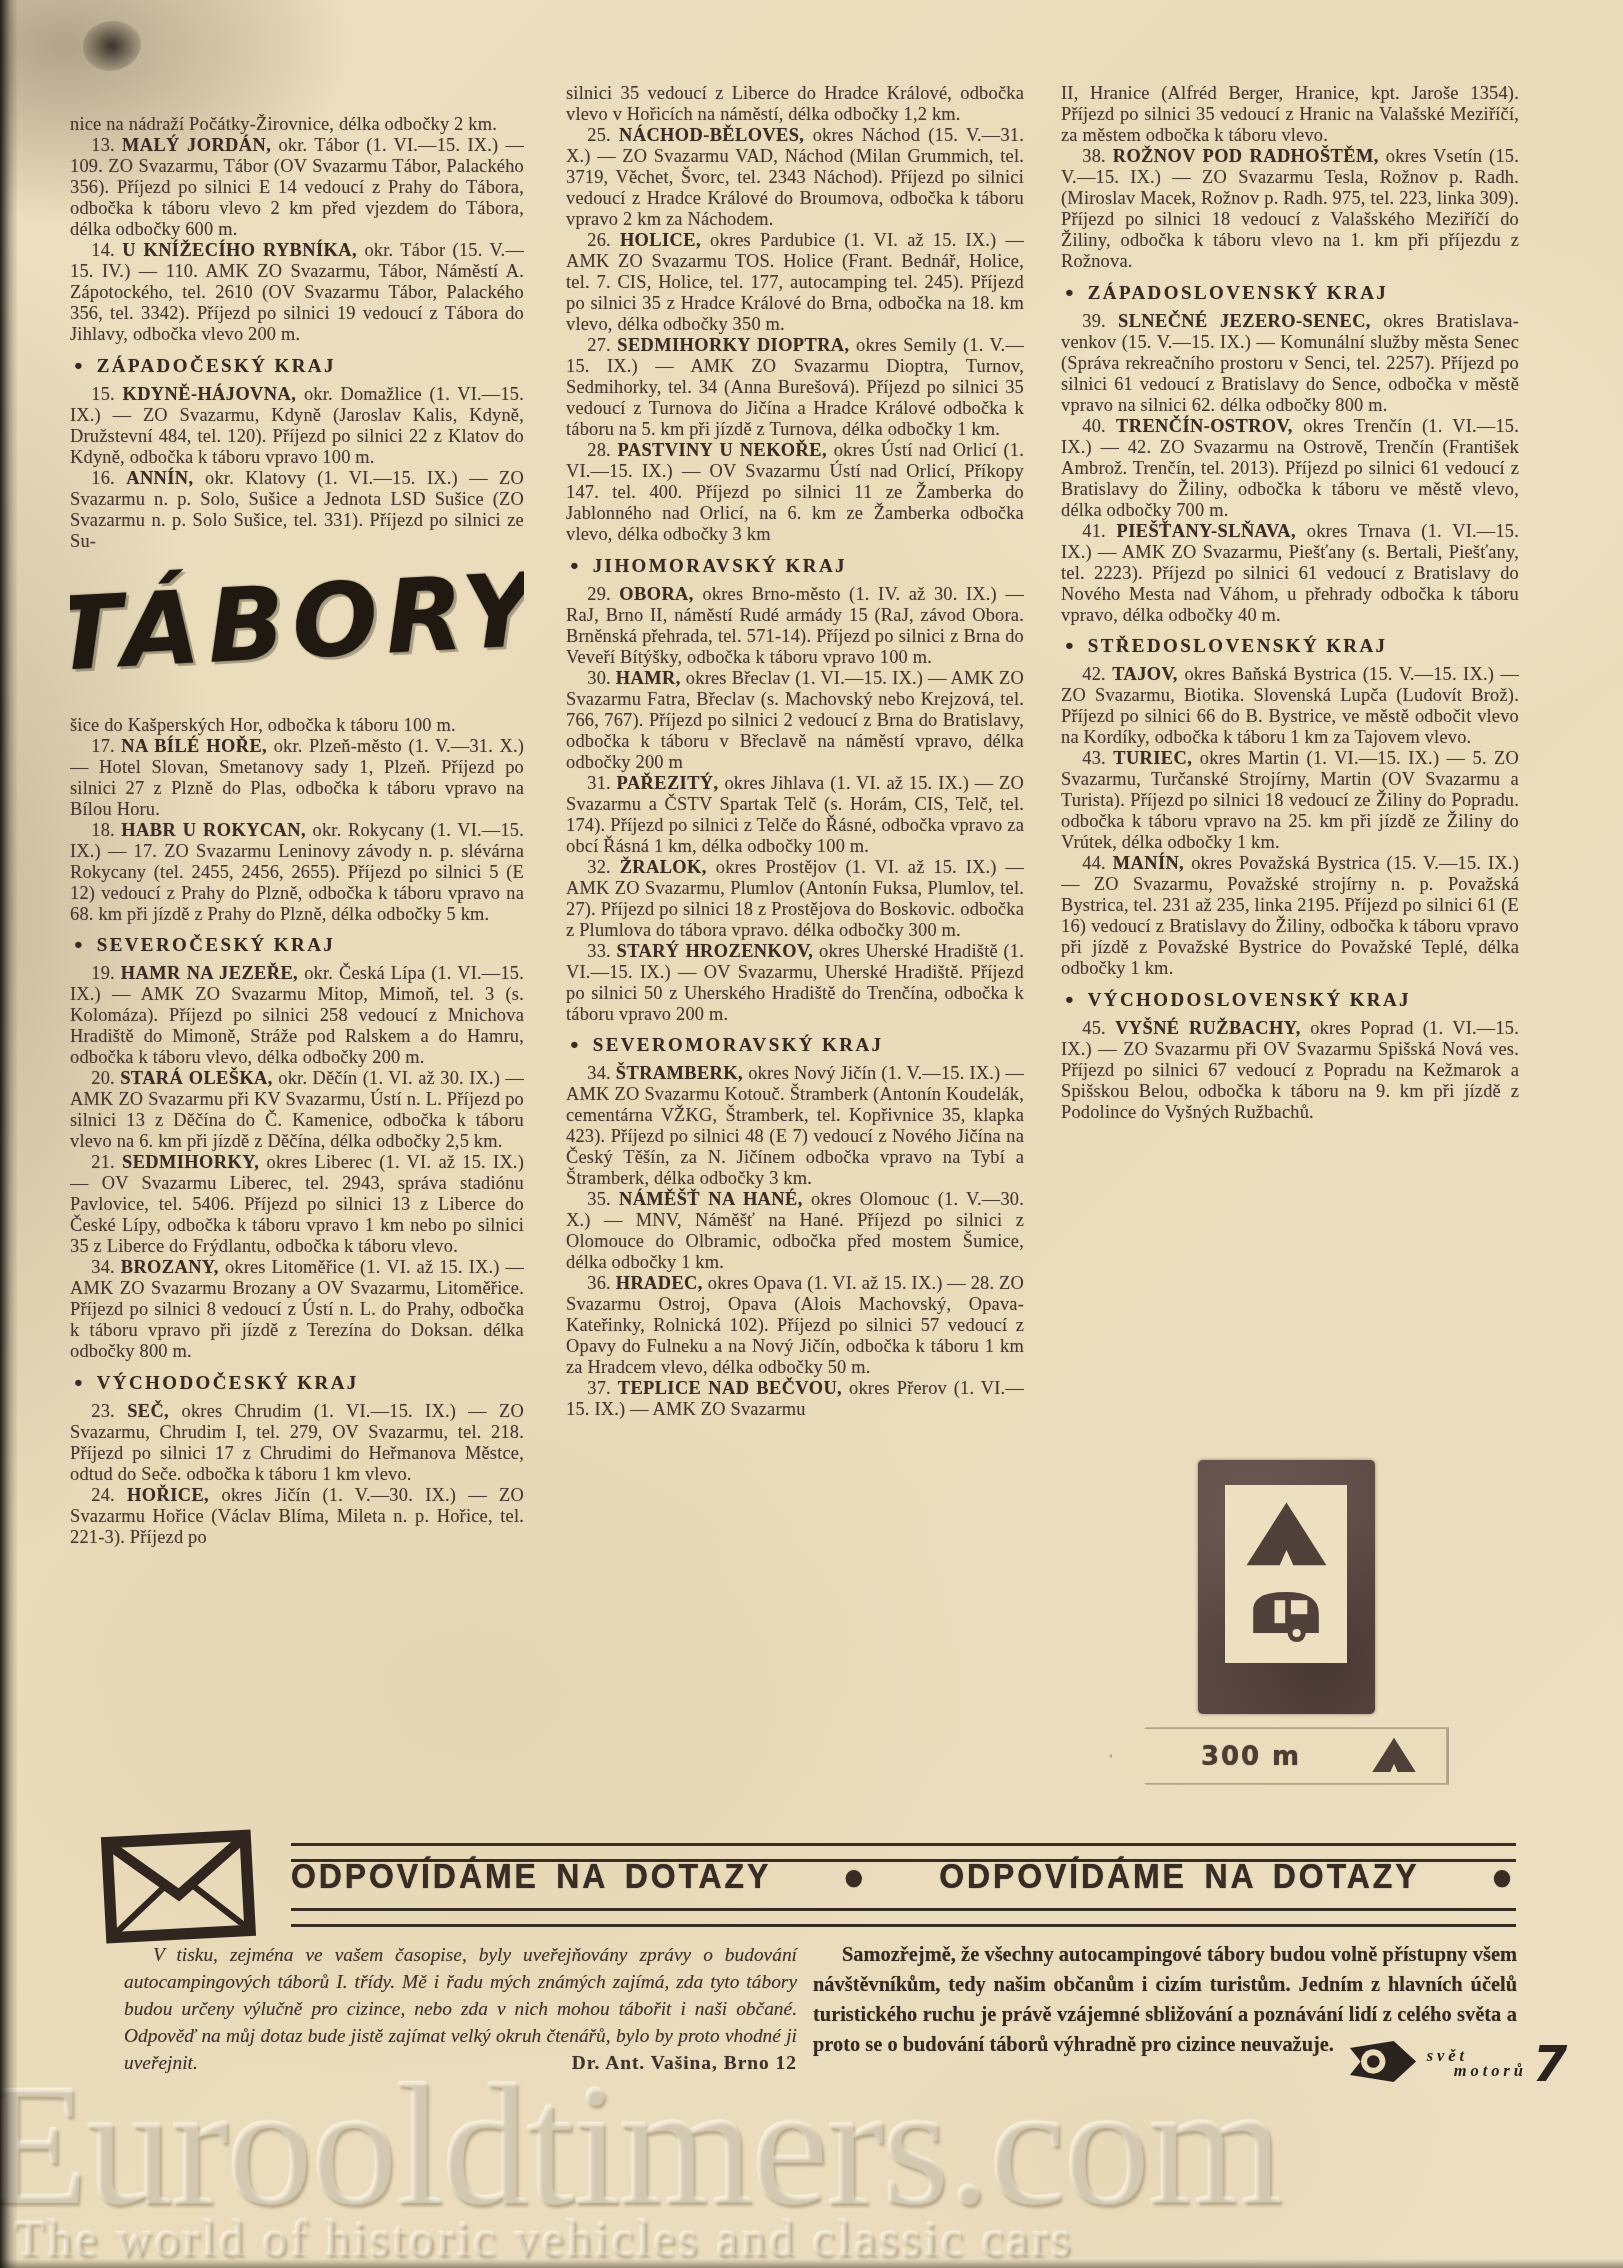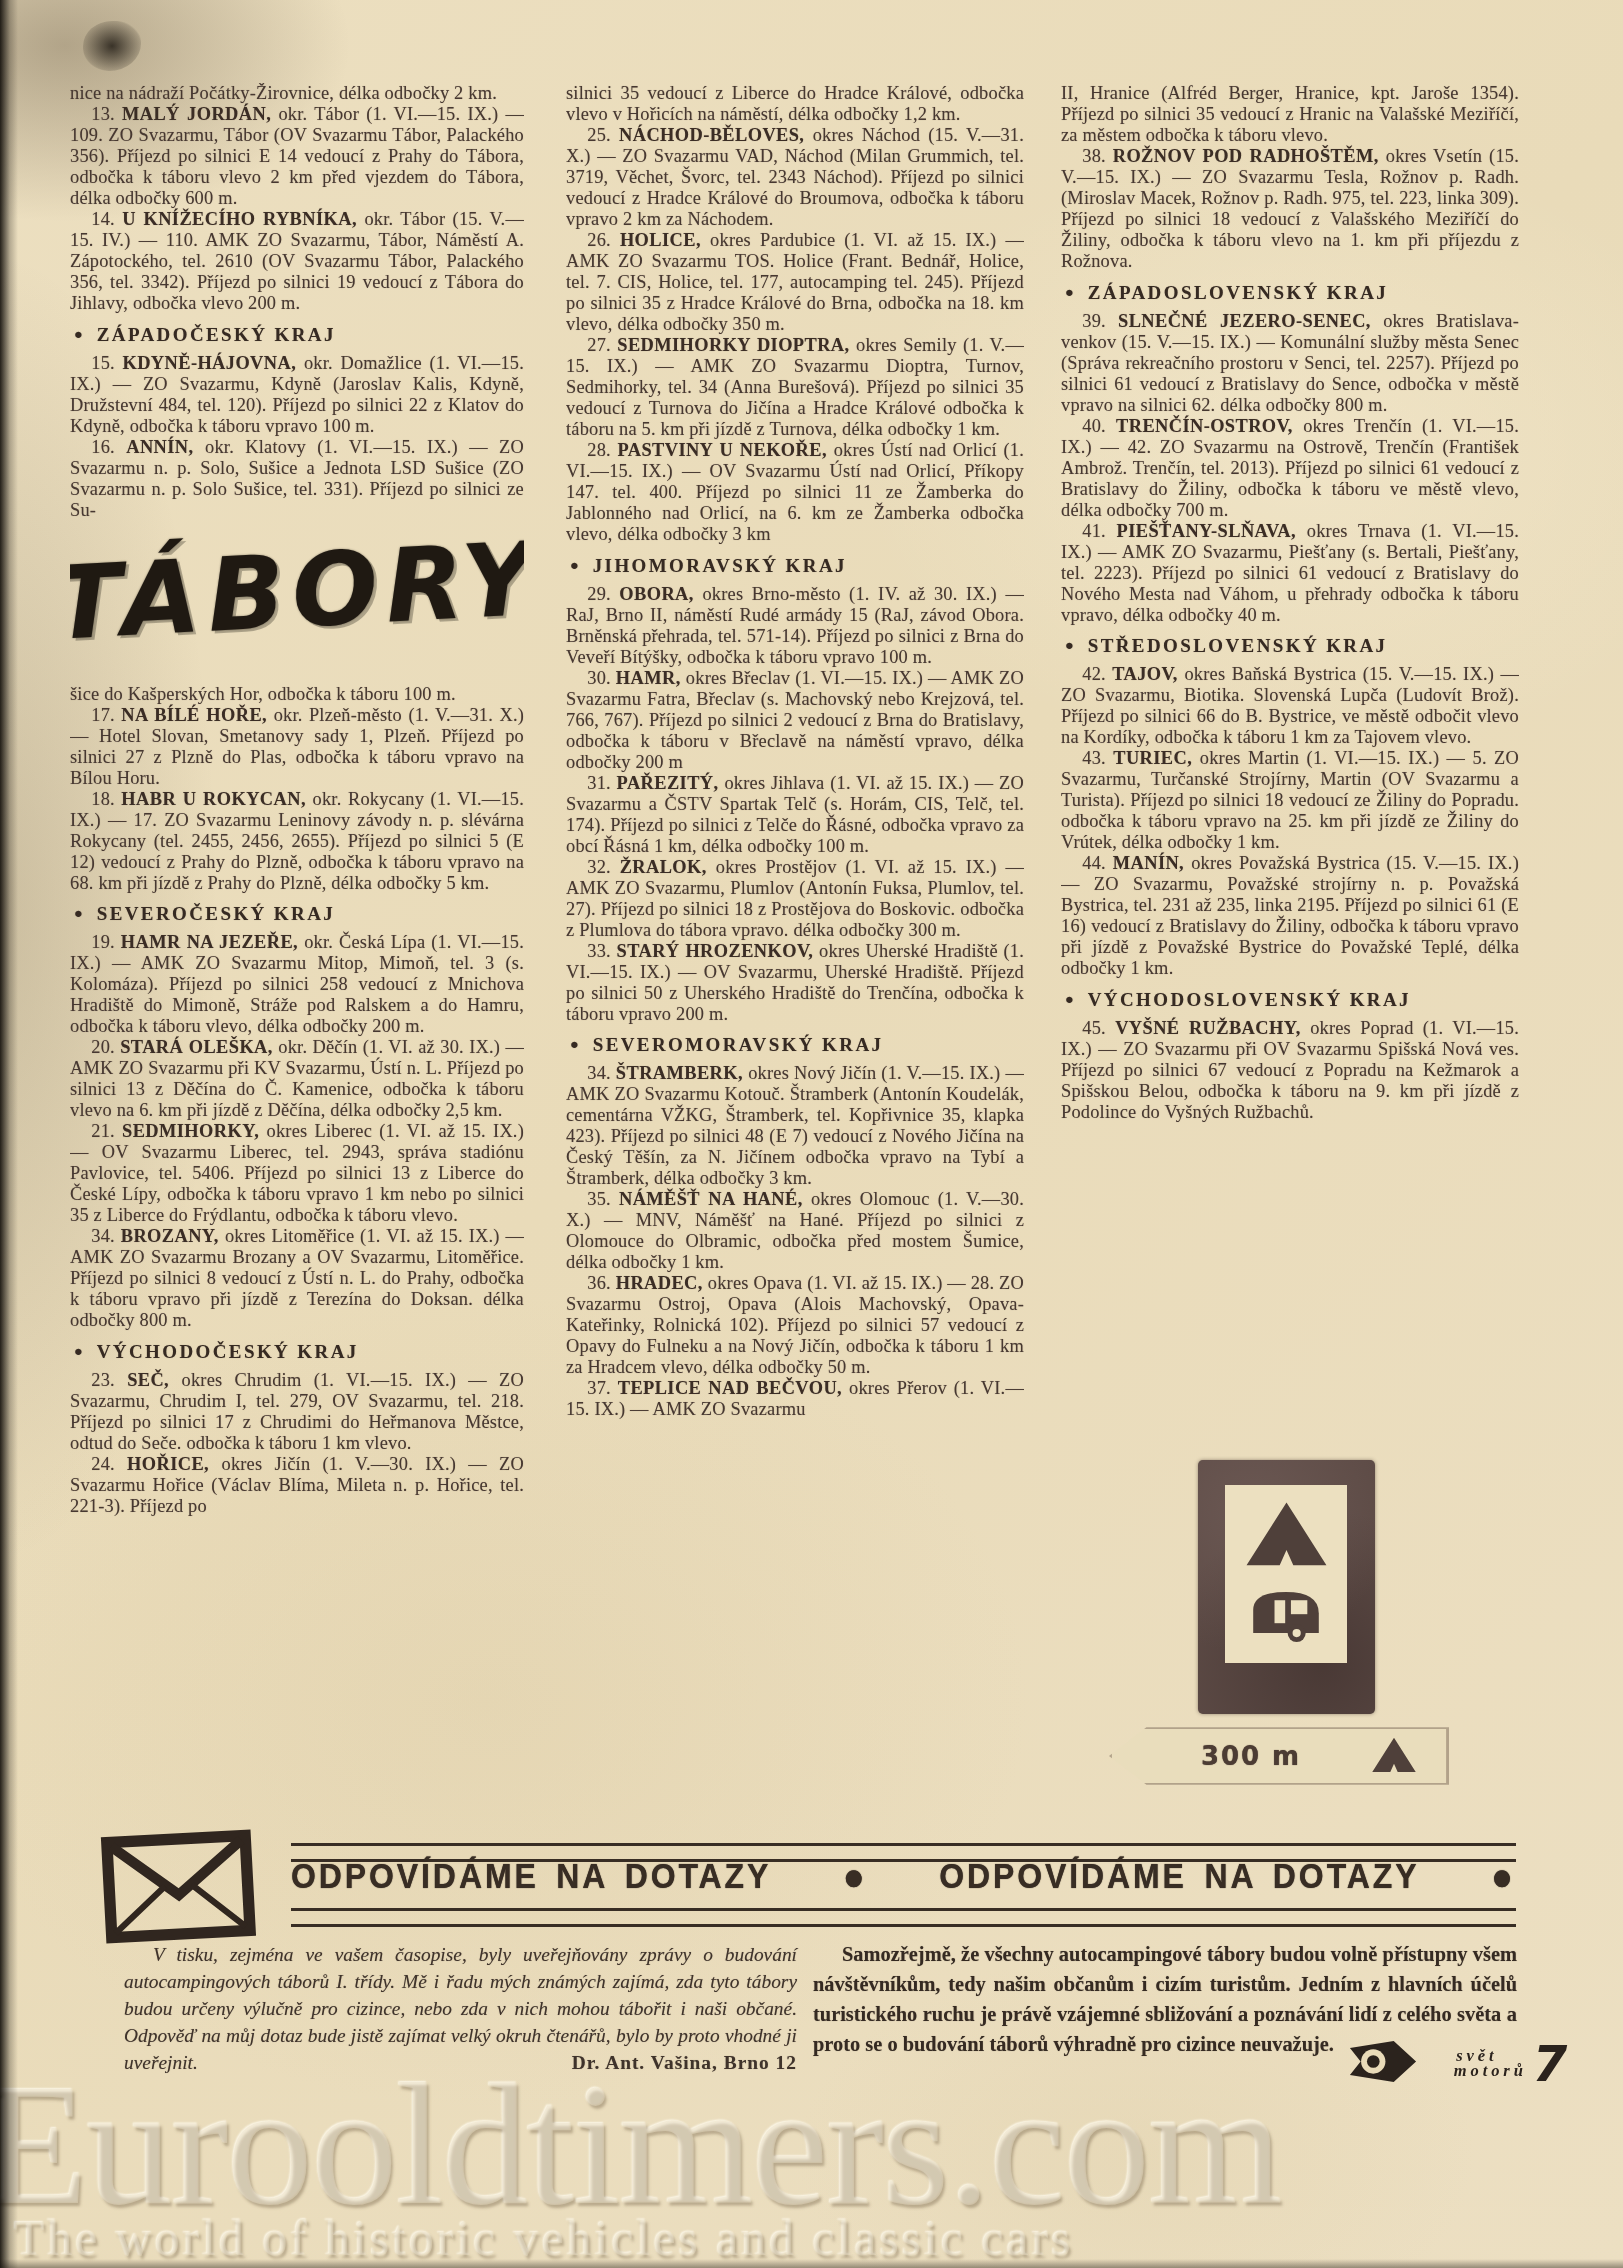--- a/index.html
+++ b/index.html
@@ -27,21 +27,21 @@
   .ink-blob{position:absolute; left:83px; top:21.3px; width:58px; height:50px;
     background:radial-gradient(ellipse at 50% 50%, rgba(25,20,14,0.8), rgba(25,20,14,0.15) 70%, transparent 75%);
     border-radius:50% 40% 55% 45%; z-index:31;}
 
   
   .col{
     position:absolute; top:83px; overflow:hidden;
     color:#473831; font-size:18.4px; line-height:21px; text-align:justify;
     letter-spacing:0.2px; text-shadow:0 0 1px rgba(71,56,49,0.35);
   }
-  #col-1{left:70px;  width:454px; height:1742px;}
+  #col-1{left:70px;  width:454px; height:1742px;margin-top:31px;}
   #col-2{left:566px; width:458px; height:1756px;}
   #col-3{left:1061px;width:458px; height:1388px;}
   .col p{margin:0;}
   .col p.entry{text-indent:21.3px;}
   .camp{color:#3b2d25; letter-spacing:0.4px;}
   .kraj{margin:9.7px 0 7.8px 0; font-weight:bold; color:#362a22; letter-spacing:2.4px; font-size:19px; text-indent:3.9px;}
   .kraj-dot{font-size:14.6px; margin-right:11.6px; vertical-align:1.9px;}
   .tabory{
     font-family:"DejaVu Sans",sans-serif; font-weight:bold; font-style:italic;
     font-size:101px; letter-spacing:7.8px; color:#1f1912; line-height:1;
@@ -100,21 +100,21 @@
   #qa-signature{font-weight:bold; font-style:normal; float:right; letter-spacing:1px;}
   #qa-answer{
     position:absolute; left:813px; top:1939px; width:704px;
     font-weight:bold; font-size:20.4px; line-height:30px; color:#352a22;
     text-align:justify; text-indent:29px; text-shadow:0 0 1px rgba(53,42,34,0.4);
   }
 
   
   #logo{position:absolute; left:1347px; top:2038px; z-index:6; display:flex; align-items:center;}
   .logo-words{margin-left:7.8px; font-style:italic; font-weight:bold; color:#2b231d;
-    font-size:16.5px; line-height:14.6px; letter-spacing:3.9px;text-align:center;}
+    font-size:16.5px; line-height:14.6px; letter-spacing:3.9px;}
   .logo-words .w2{margin-left:27px;}
   #page-number{margin-left:5.8px; font-family:"DejaVu Sans",sans-serif; font-weight:bold;
     font-style:italic; font-size:50px; color:#2b231d; line-height:1;}
 
   
   .wm{
     position:absolute; white-space:nowrap; font-family:"Liberation Serif",serif;
     color:rgba(233,222,196,0.45); z-index:20; pointer-events:none;
     text-shadow:1.9px 2.9px 2.9px rgba(125,107,80,0.45), -1px -1px 1.9px rgba(255,252,240,0.85);
   }

